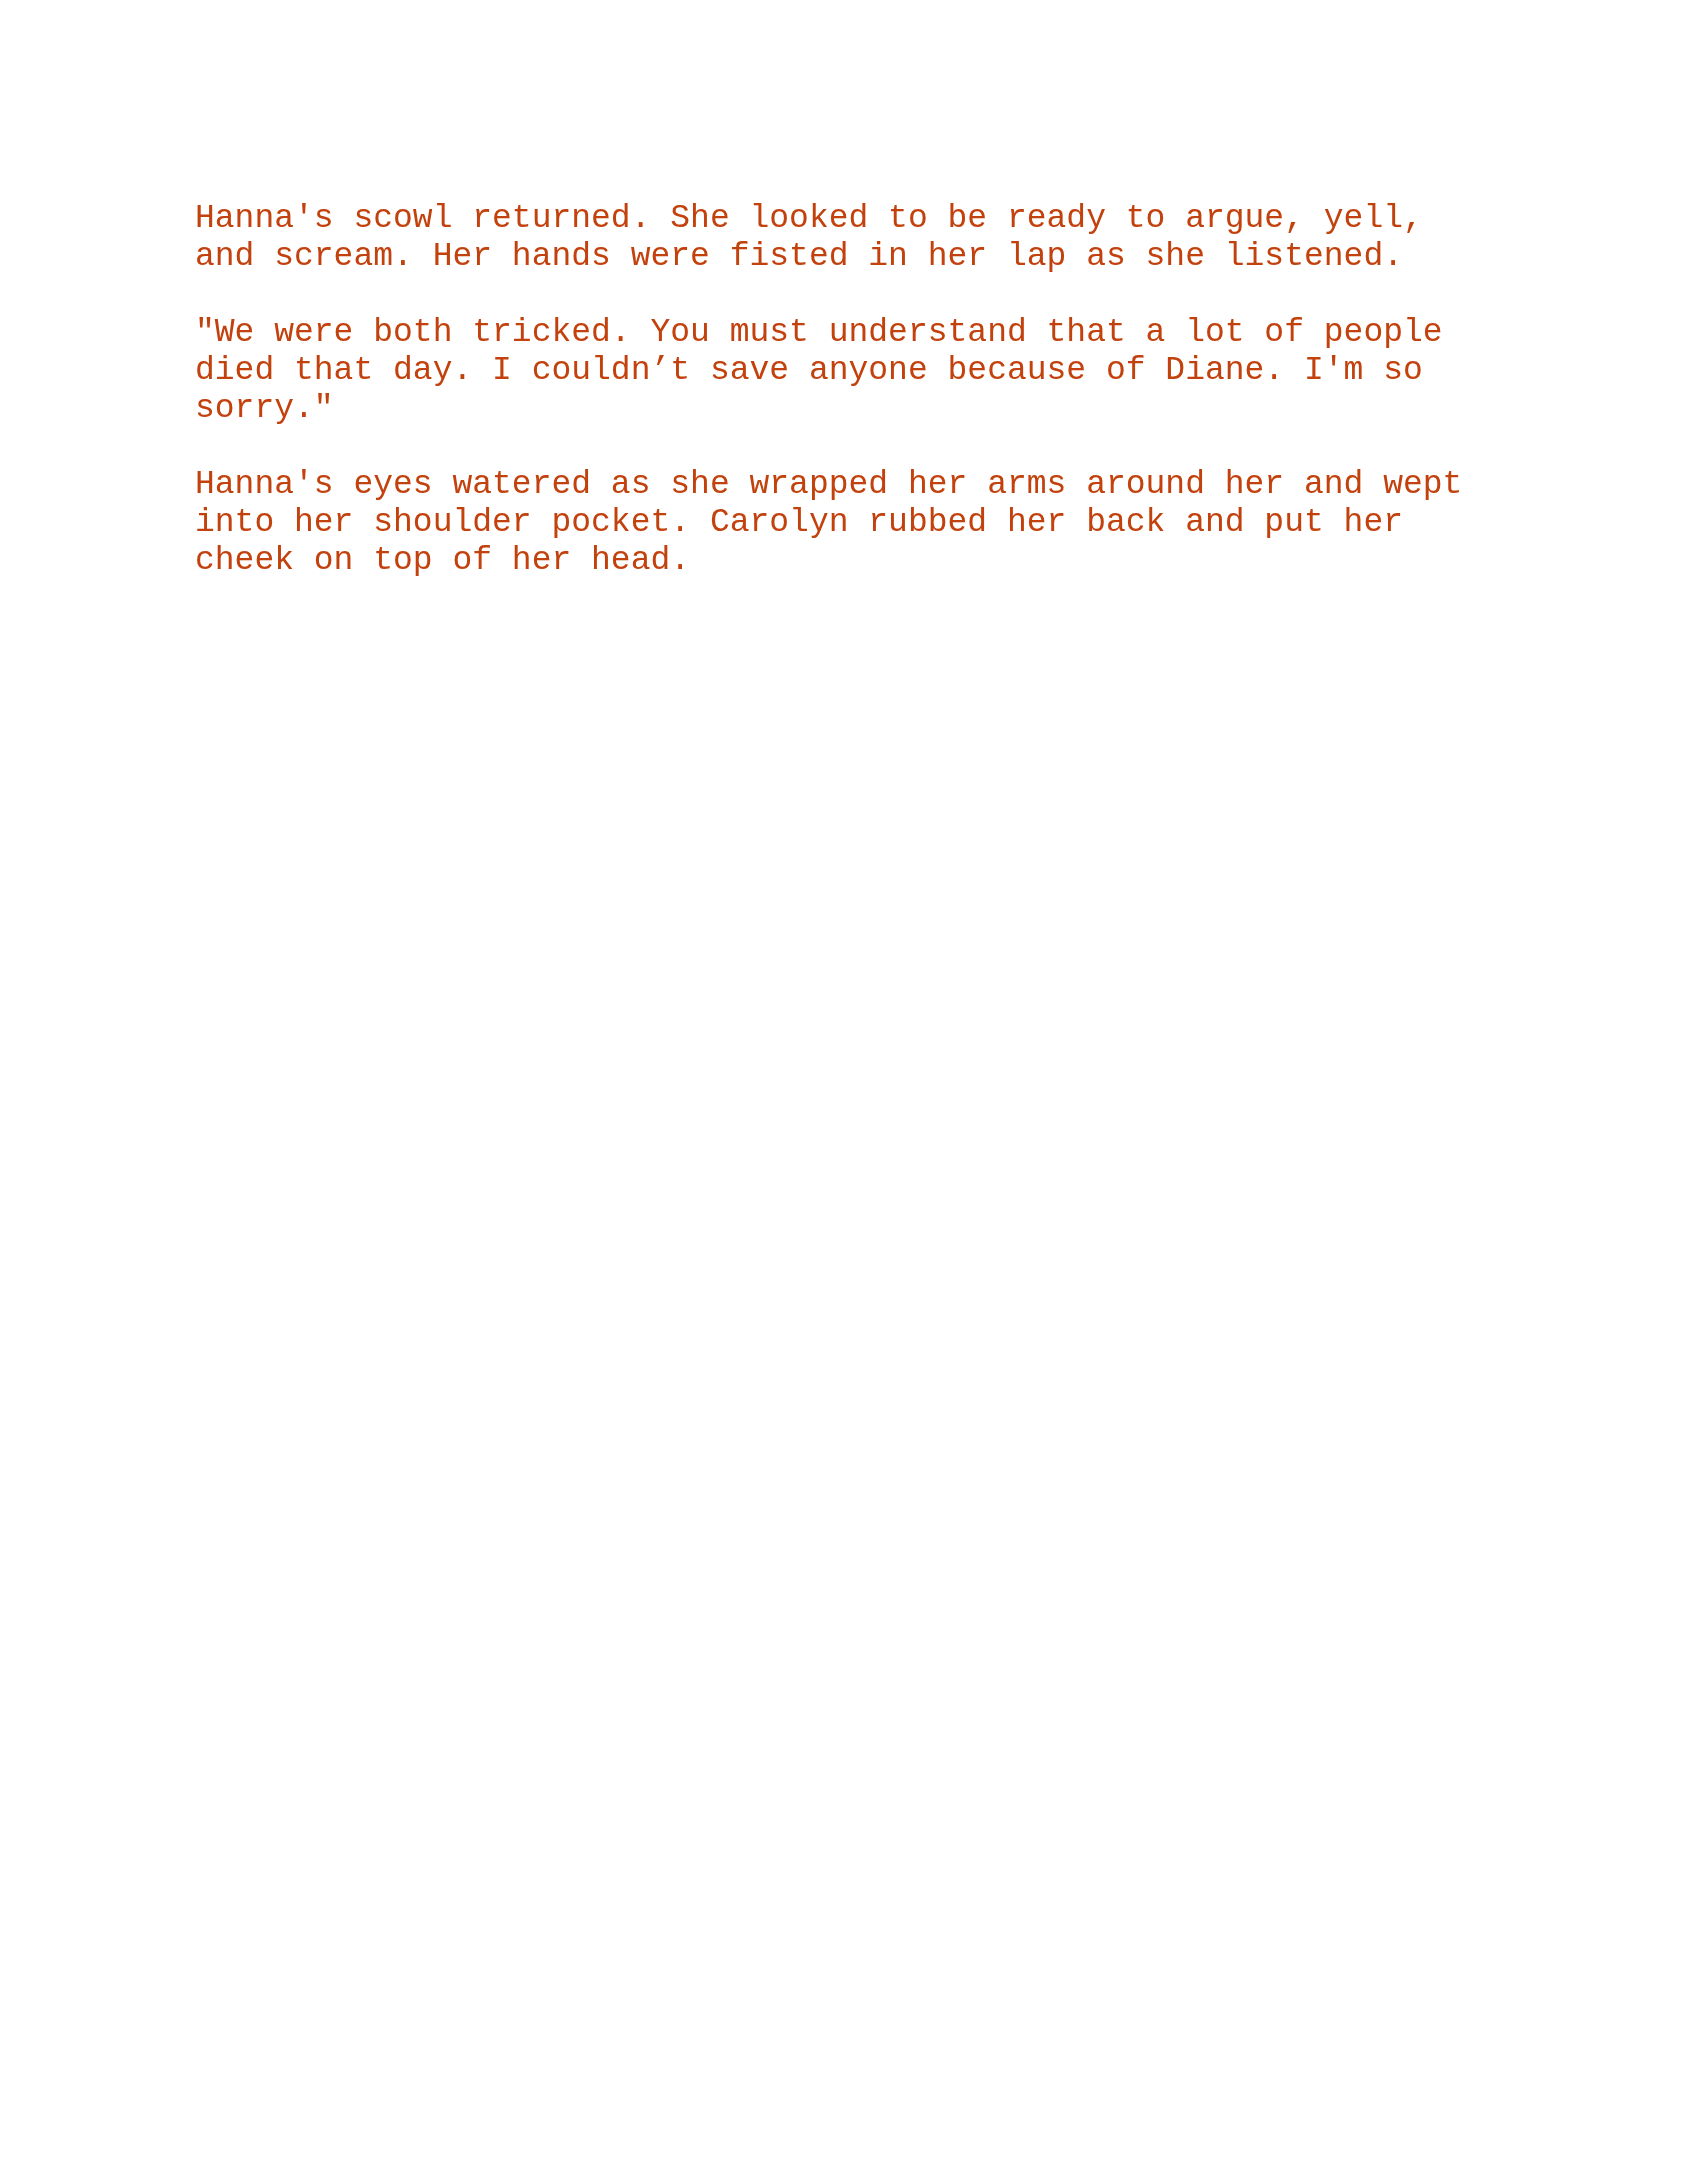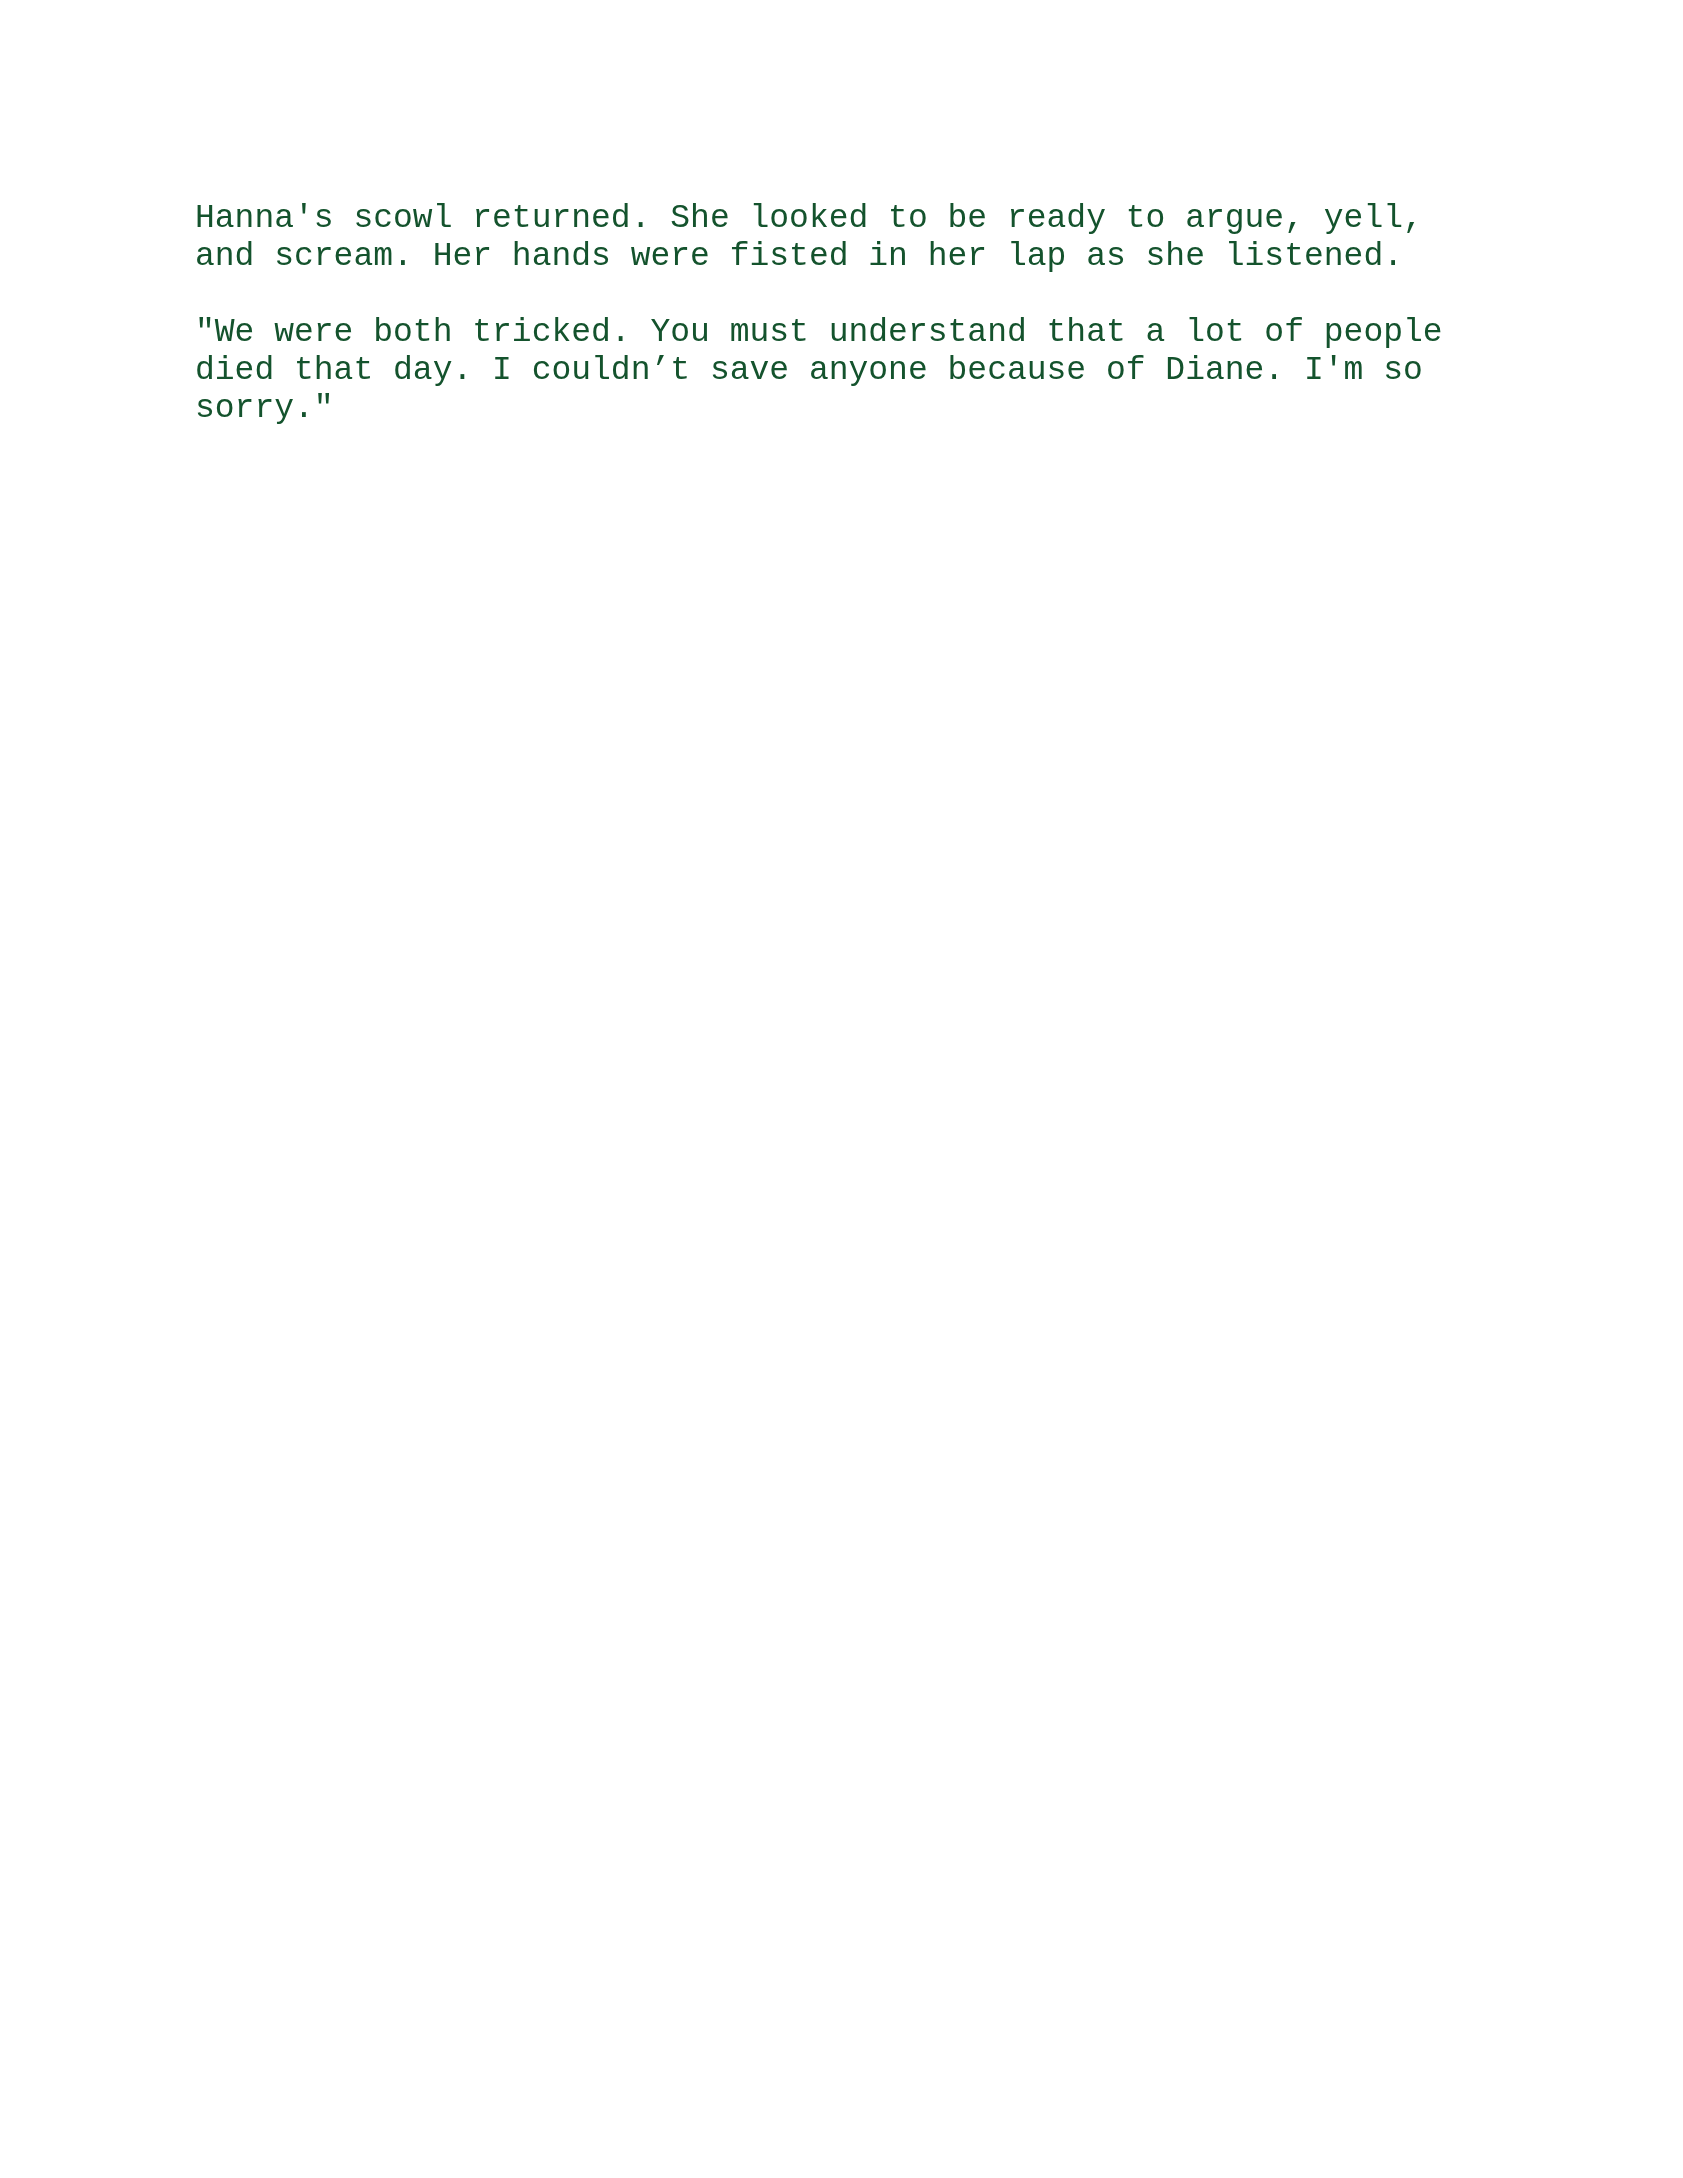--- a/index.html
+++ b/index.html
@@ -19,33 +19,36 @@
     overflow: hidden;
   }
   .text-block {
     position: absolute;
     left: 195px;
     top: 200px;
     width: 1290px;
     font-family: "Liberation Mono", "DejaVu Sans Mono", monospace;
     font-size: 33px;
     line-height: 38px;
-    color: #14532d;
+    color: #c2410c;
   }
   .para {
     margin: 0 0 38px 0;
     white-space: pre-line;
     font-kerning: none;
   }
 </style>
 </head>
 <body>
 
 <div class="page">
   <div class="text-block">
     <p class="para">Hanna's scowl returned. She looked to be ready to argue, yell,
 and scream. Her hands were fisted in her lap as she listened.</p>
     <p class="para">"We were both tricked. You must understand that a lot of people
 died that day. I couldn’t save anyone because of Diane. I'm so
 sorry."</p>
+    <p class="para">Hanna's eyes watered as she wrapped her arms around her and wept
+into her shoulder pocket. Carolyn rubbed her back and put her
+cheek on top of her head.</p>
   </div>
 </div>
 
 
 </body></html>

